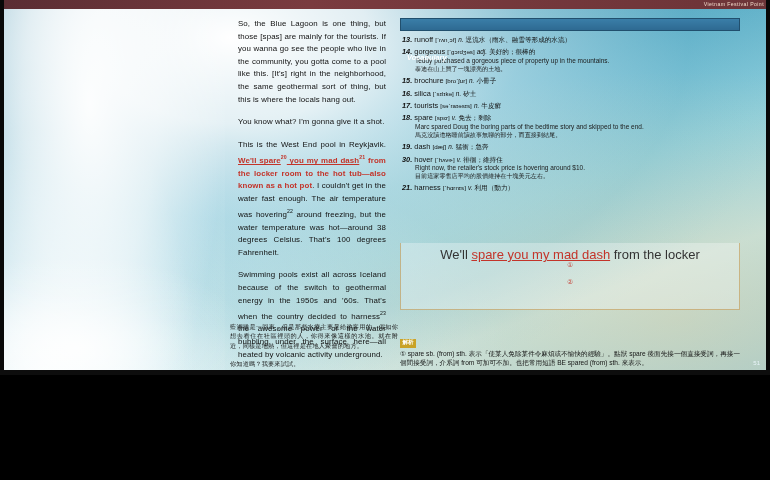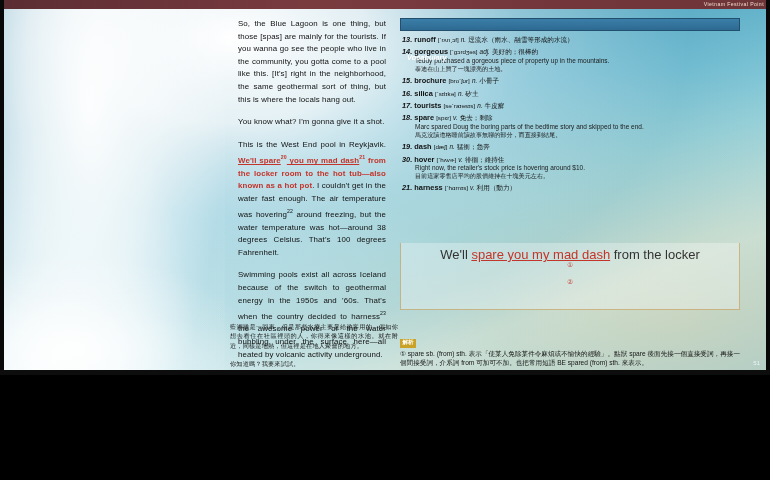--- a/index.html
+++ b/index.html
@@ -131,21 +131,21 @@
   .vocab-body {
     padding: 4px 4px 4px 2px;
   }
   .v-item {
     margin-bottom: 3.2px;
     font-size: 7.4px;
     line-height: 9.2px;
     color: #111;
   }
   .v-num { font-style: italic; font-weight: bold; margin-top: 44px; }
-  .v-word { font-weight: bold; }
+  .v-word { font-weight: normal; }
   .v-ipa { font-size: 6.2px; }
   .v-pos { font-size: 6.4px; font-style: italic; }
   .v-zh { font-size: 6.6px; }
   .v-ex {
     font-size: 6.5px;
     line-height: 8.4px;
     margin-left: 13px;
     color: #1b1b1b;
   }
   .v-ex-zh {

